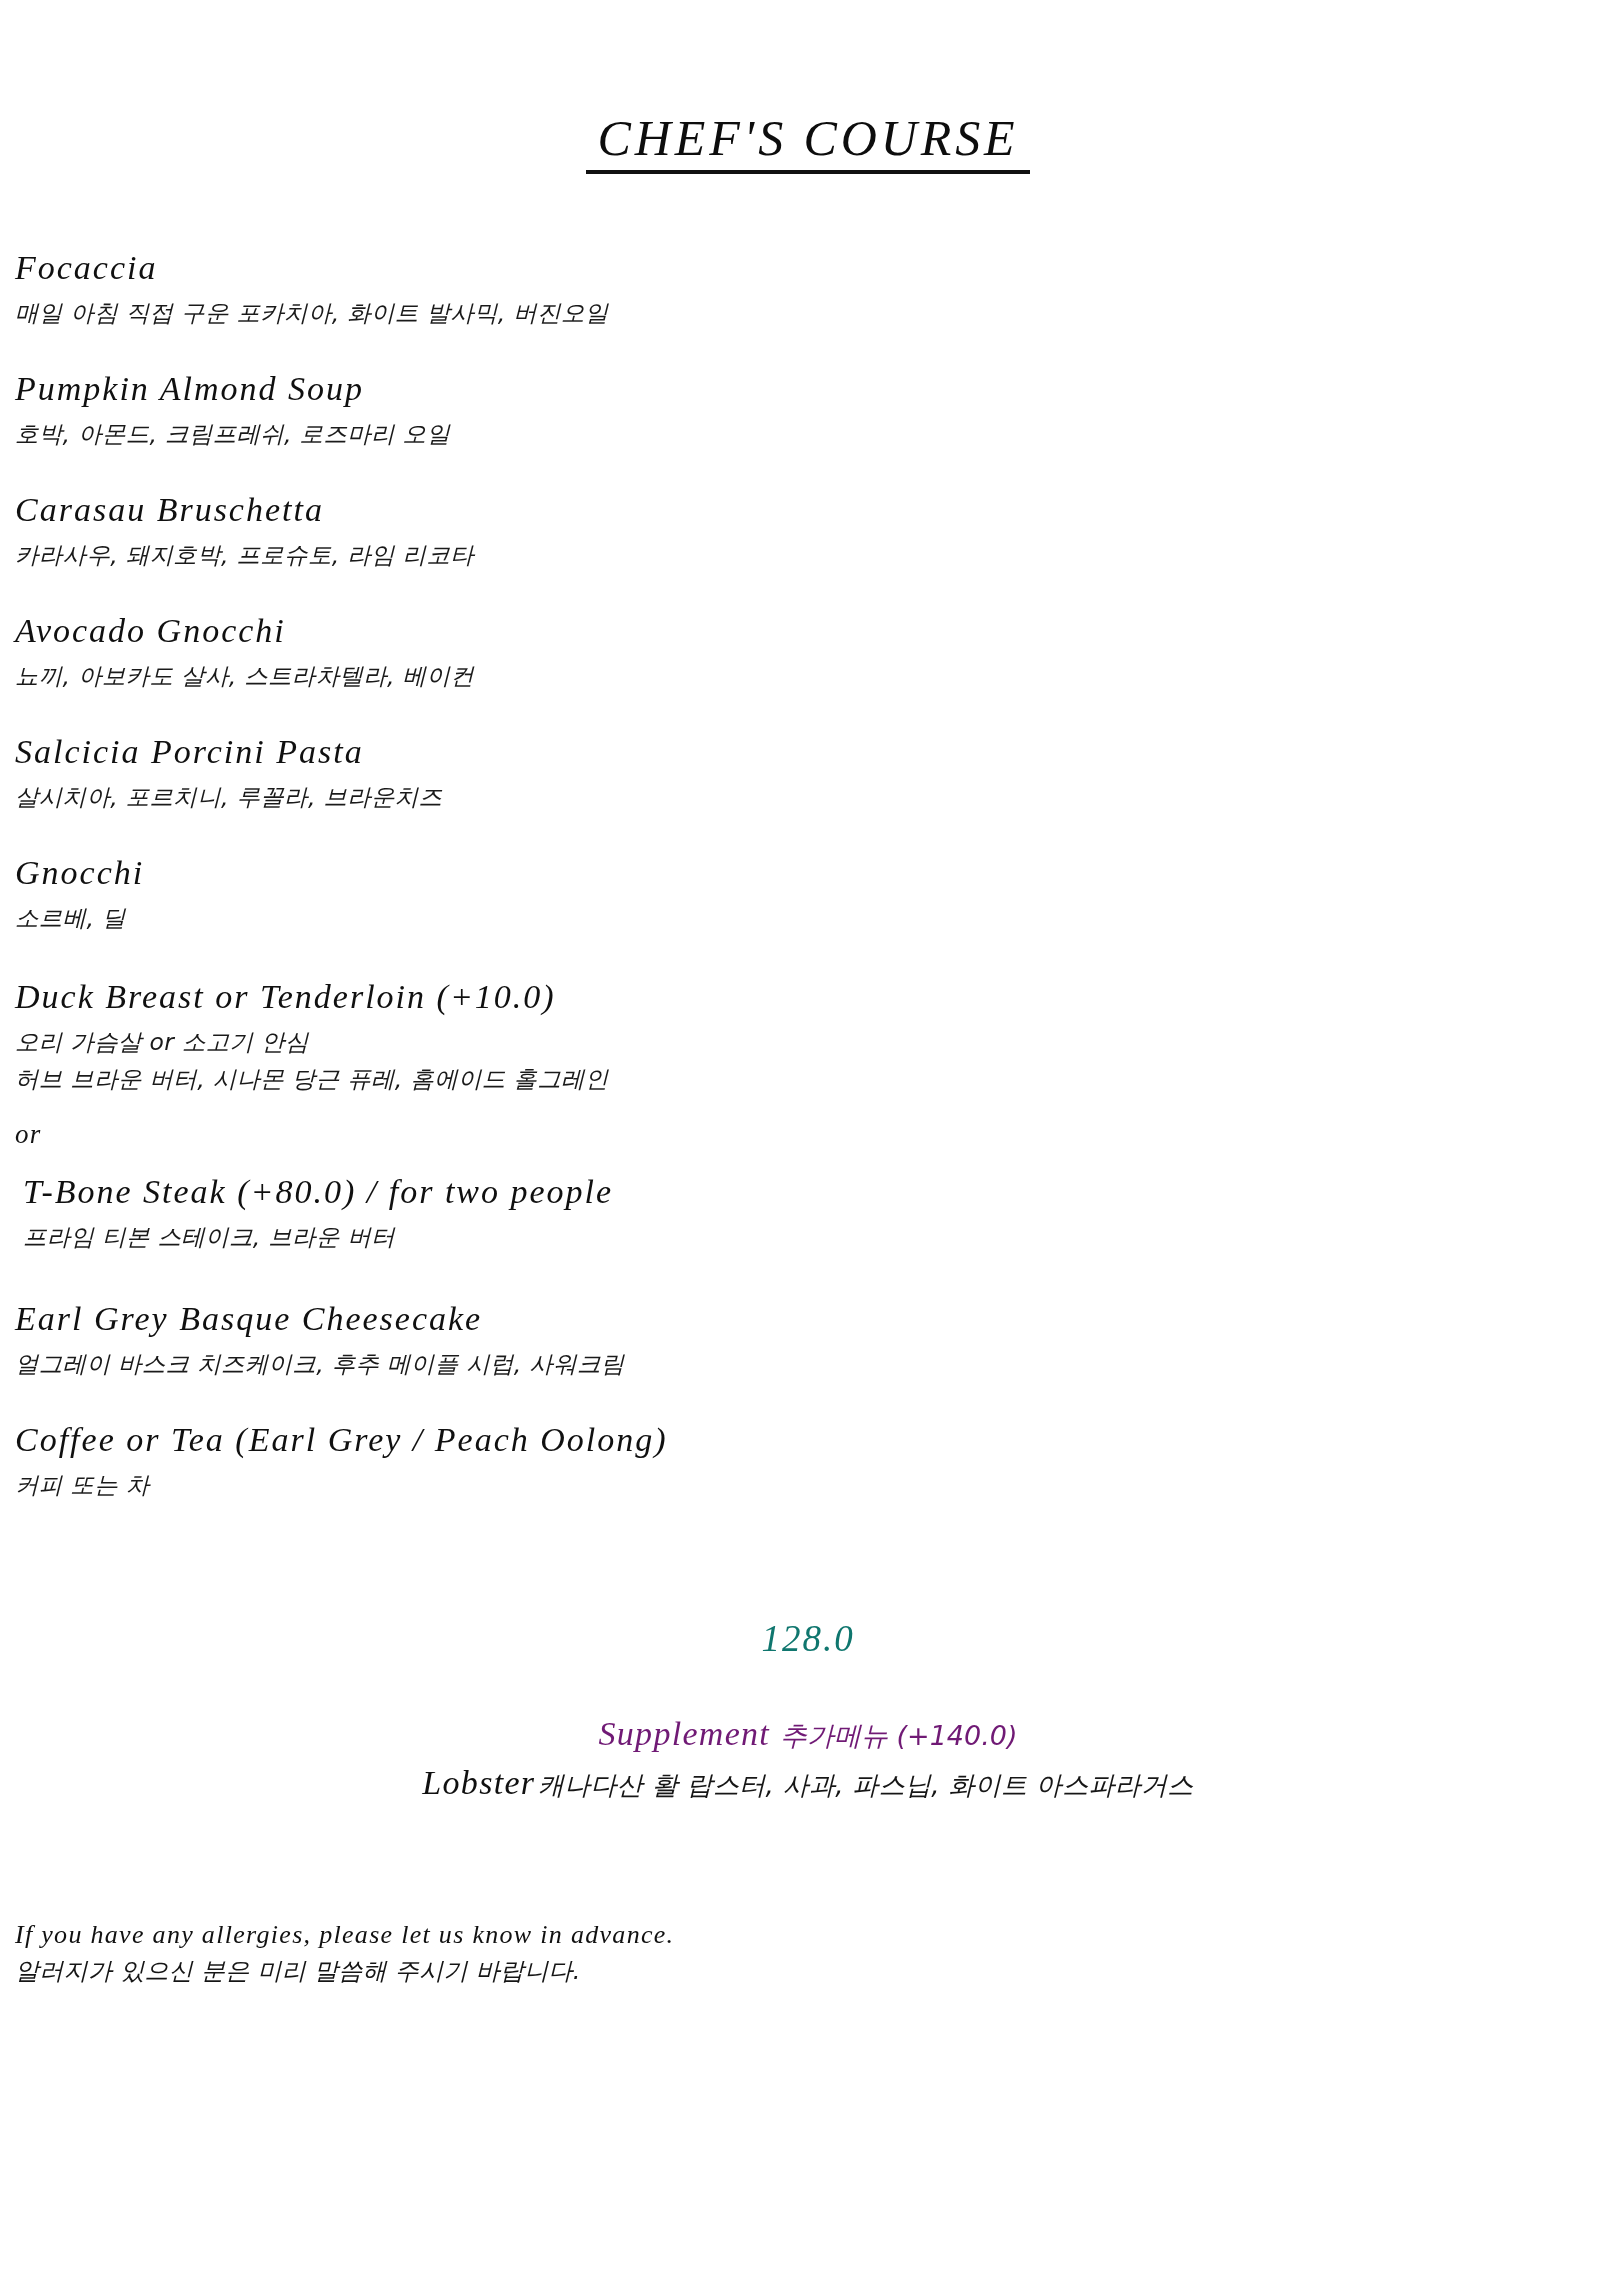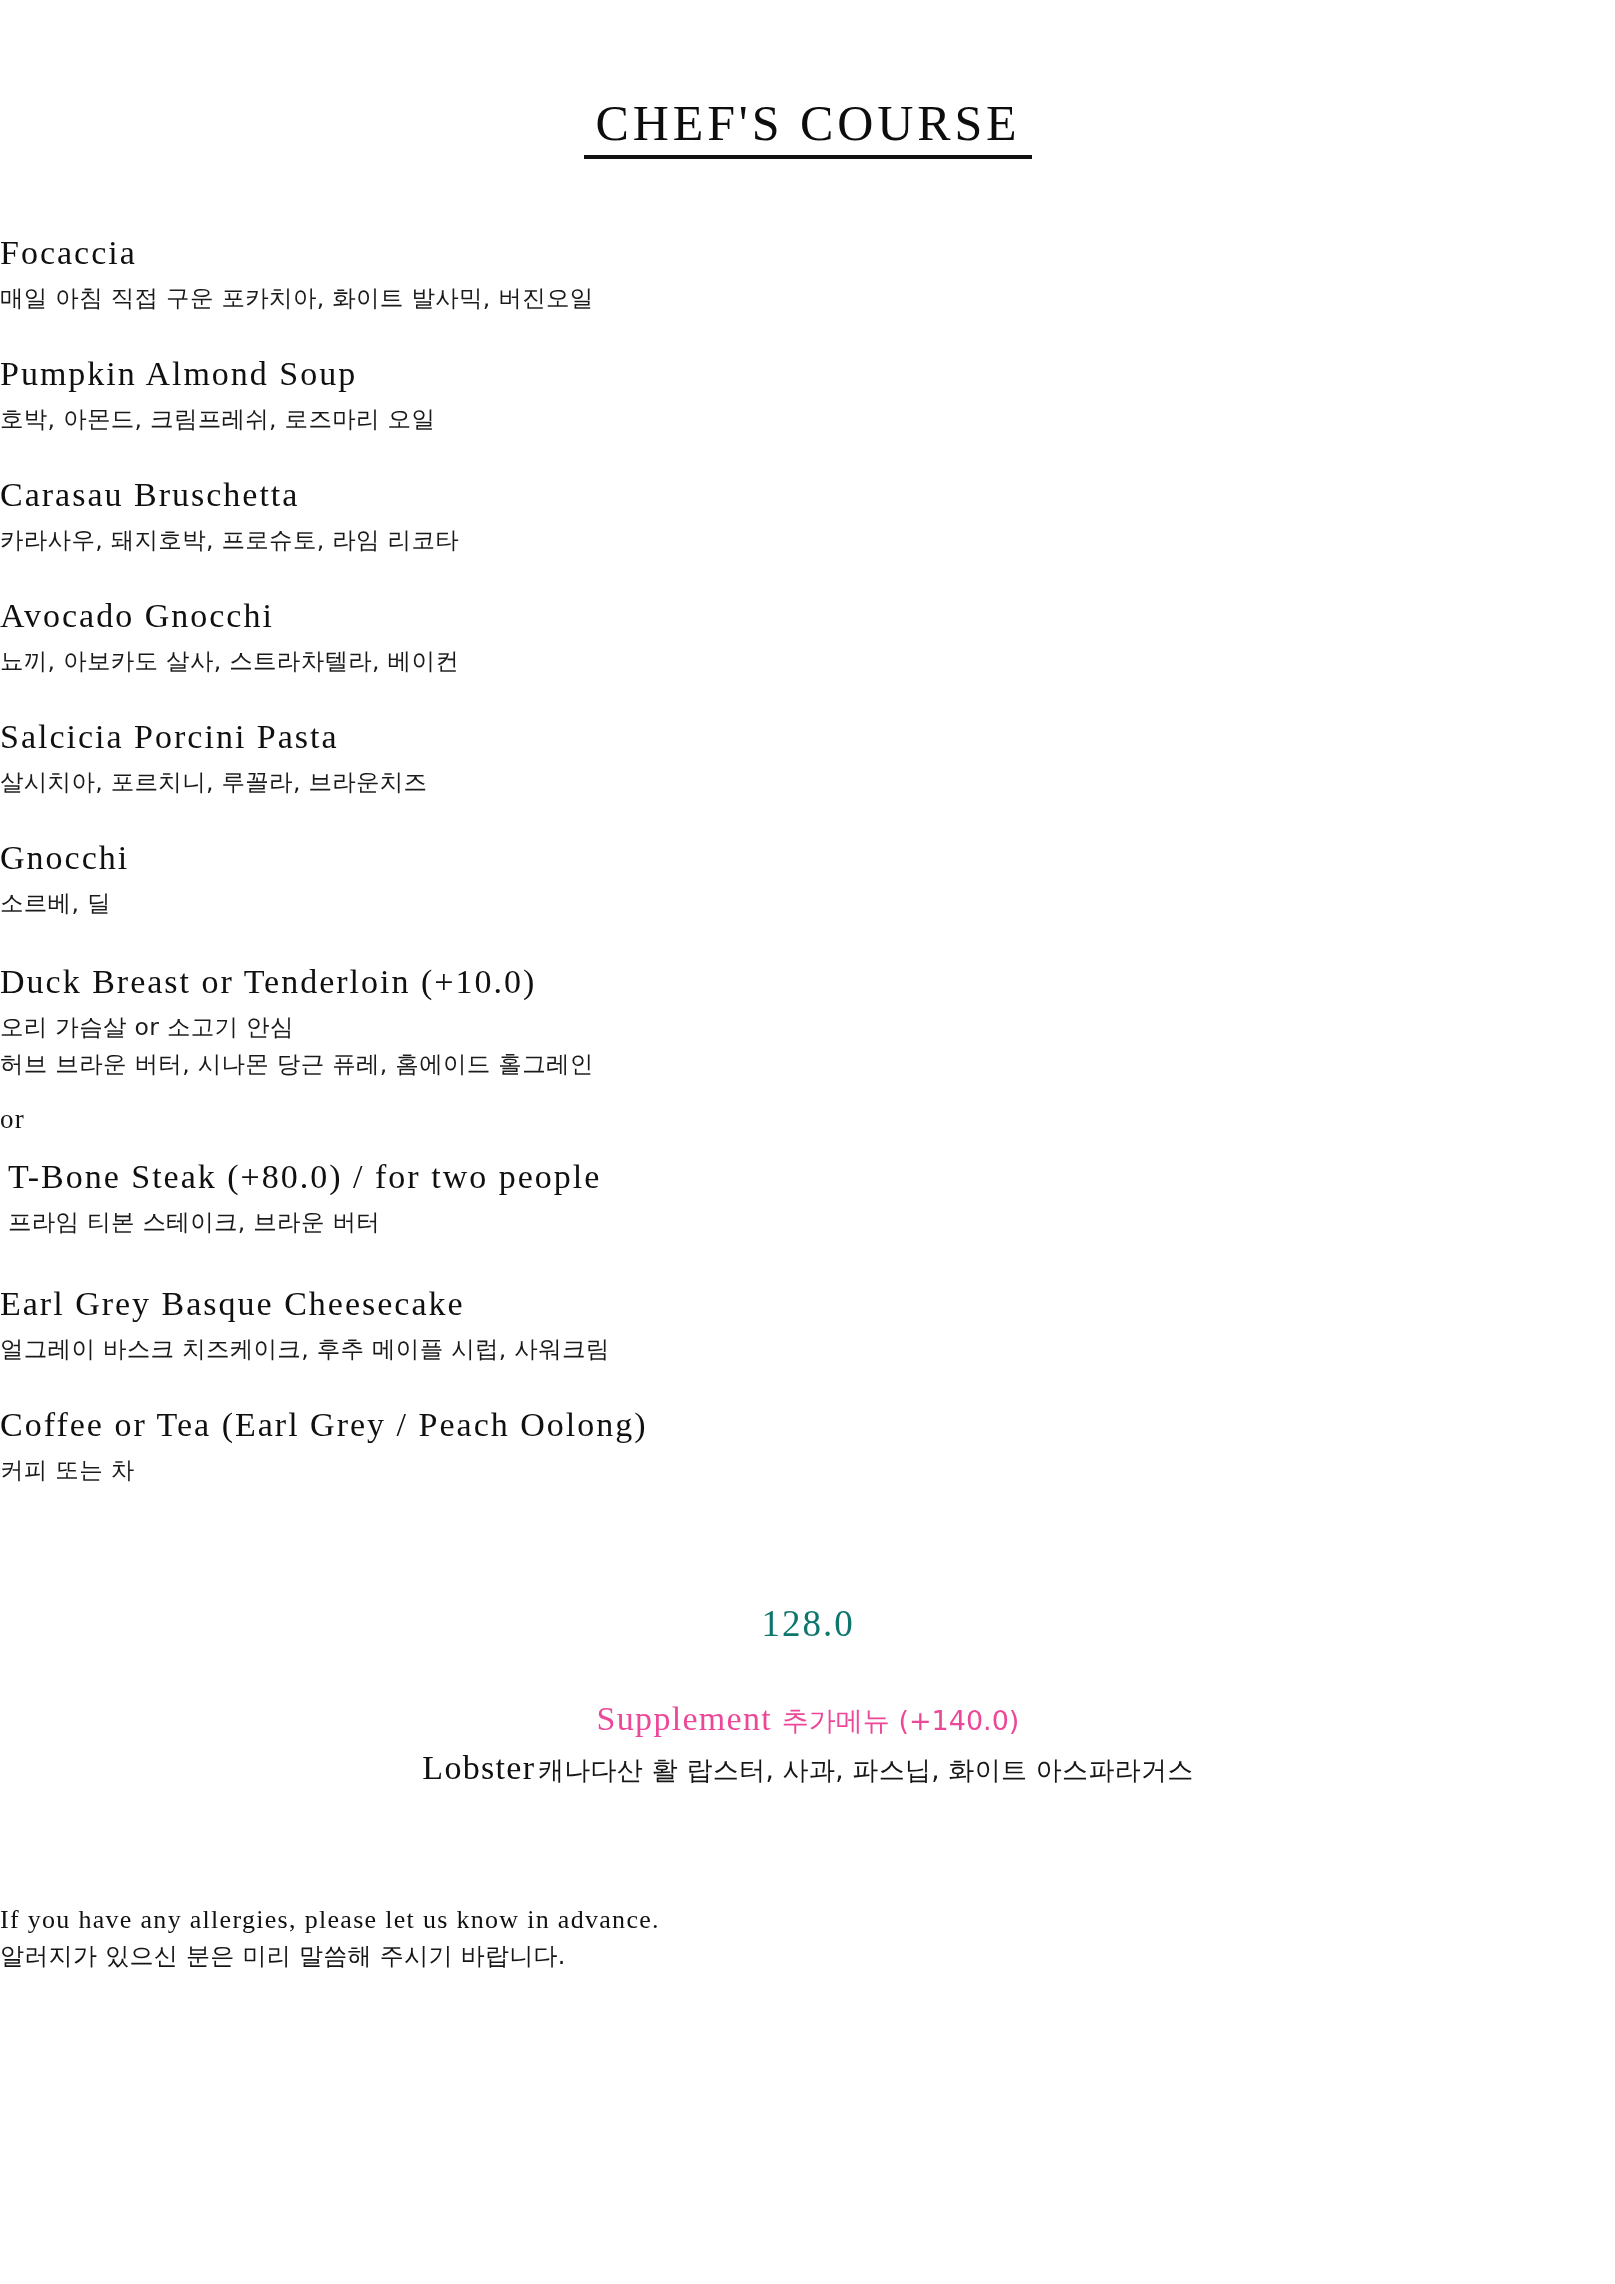--- a/index.html
+++ b/index.html
@@ -11,22 +11,23 @@
     width: 1616px;
     height: 2284px;
     font-family: "Liberation Serif", serif;
     color: #111111;
     -webkit-font-smoothing: antialiased;
   }
   .page {
     width: 1616px;
     height: 2035px;
     box-sizing: border-box;
-    padding: 0;
+    padding: 15px;
     position: relative;
+    font-style: italic;
   }
 
   
   .title-wrap {
     text-align: center;
     padding-top: 98px;
   }
   .title {
     display: inline-block;
     font-family: "Liberation Serif", serif;
@@ -93,21 +94,21 @@
   }
 
   .supplement {
     text-align: center;
     margin-top: 52px;
   }
   .supplement-head {
     font-family: "Liberation Serif", serif;
     font-size: 34px;
     letter-spacing: 1.3px;
-    color: #ec4899;
+    color: #701a75;
     line-height: 1.3;
   }
   .supplement-head .kr {
     font-family: "DejaVu Sans", sans-serif;
     font-size: 27px;
     letter-spacing: 0;
   }
   .supplement-body {
     margin-top: 5.2px;
     line-height: 1.3;

